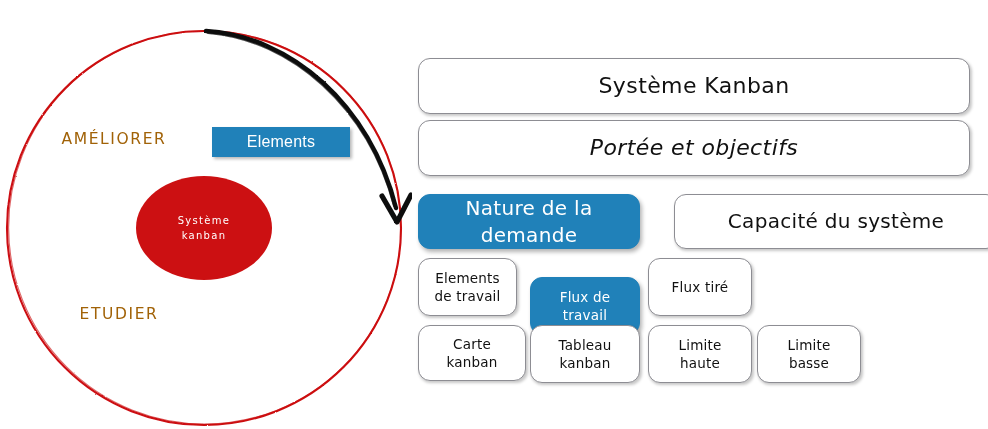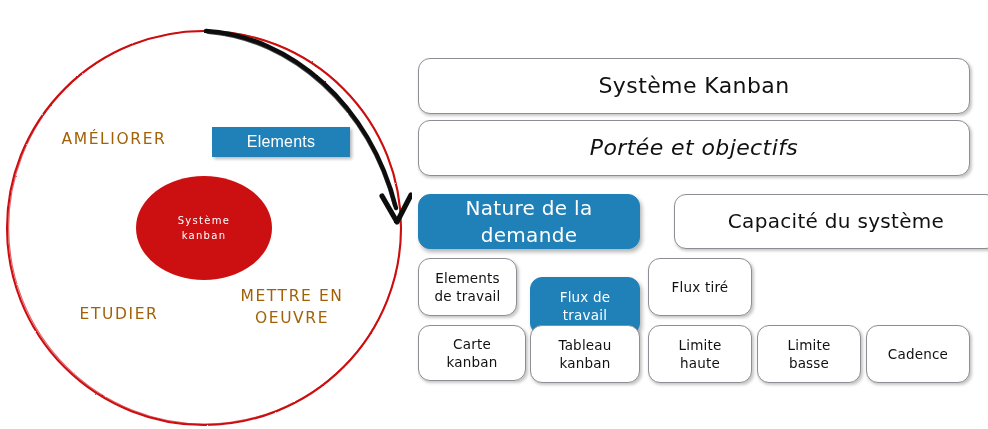--- a/index.html
+++ b/index.html
@@ -178,22 +178,20 @@
         <path d="M 206 31 C 290 36, 370 104, 396 208" fill="none" stroke="#111111" stroke-width="4.4" stroke-linecap="round"></path>
         <path d="M 208 33 C 292 40, 368 108, 394 206" fill="none" stroke="#111111" stroke-width="2.0" stroke-linecap="round" opacity="0.75"></path>
         <path d="M 382 196 L 397 222 L 411 195" fill="none" stroke="#111111" stroke-width="5.2" stroke-linecap="round" stroke-linejoin="round"></path>
       </g>
     </svg>
 
     <div class="quad-label" id="label-ameliorer">AMÉLIORER</div>
 
     <div class="quad-label" id="label-etudier">ETUDIER</div>
 
-    <div class="quad-label" id="label-mettre">METTRE EN
-OEUVRE</div>
 
     <div id="concevoir-chip">
       <span>Elements</span>
     </div>
 
     <div id="center-circle">
       <div id="center-circle-label">Système
 kanban</div>
     </div>
   </div>
@@ -214,15 +212,14 @@
     <div class="box t-sm" id="box-flux-tire">Flux tiré</div>
 
     <div class="box t-sm" id="box-carte">Carte
 kanban</div>
     <div class="box t-sm" id="box-tableau">Tableau
 kanban</div>
     <div class="box t-sm" id="box-limite-haute">Limite
 haute</div>
     <div class="box t-sm" id="box-limite-basse">Limite
 basse</div>
-    <div class="box t-sm" id="box-cadence">Cadence</div>
   </div>
 </div>
 
 </body></html>

